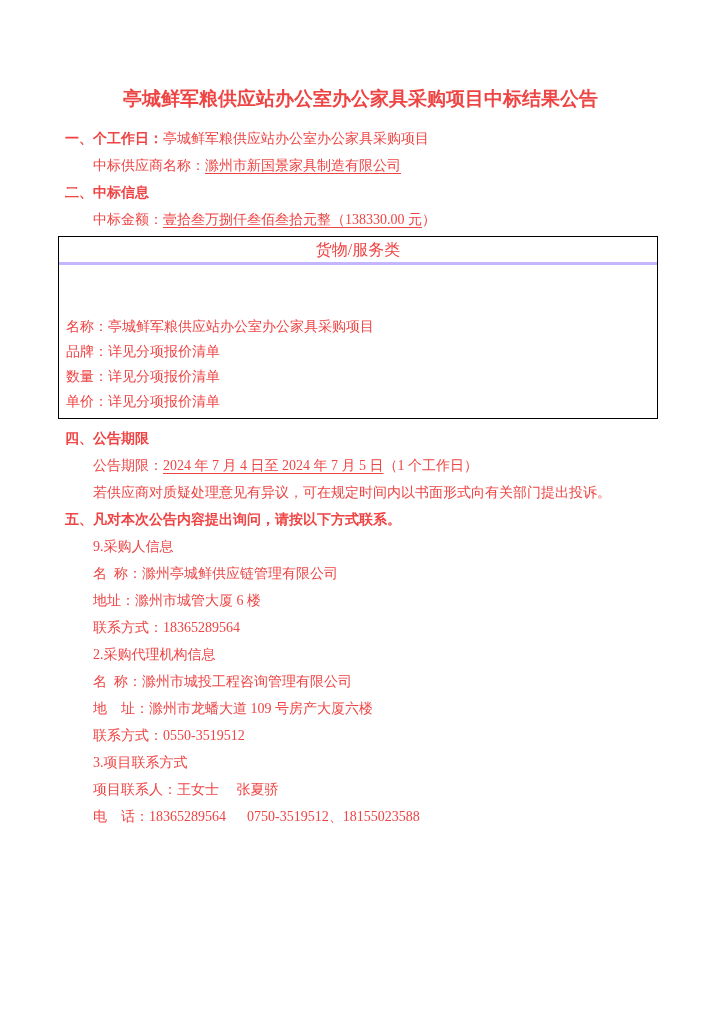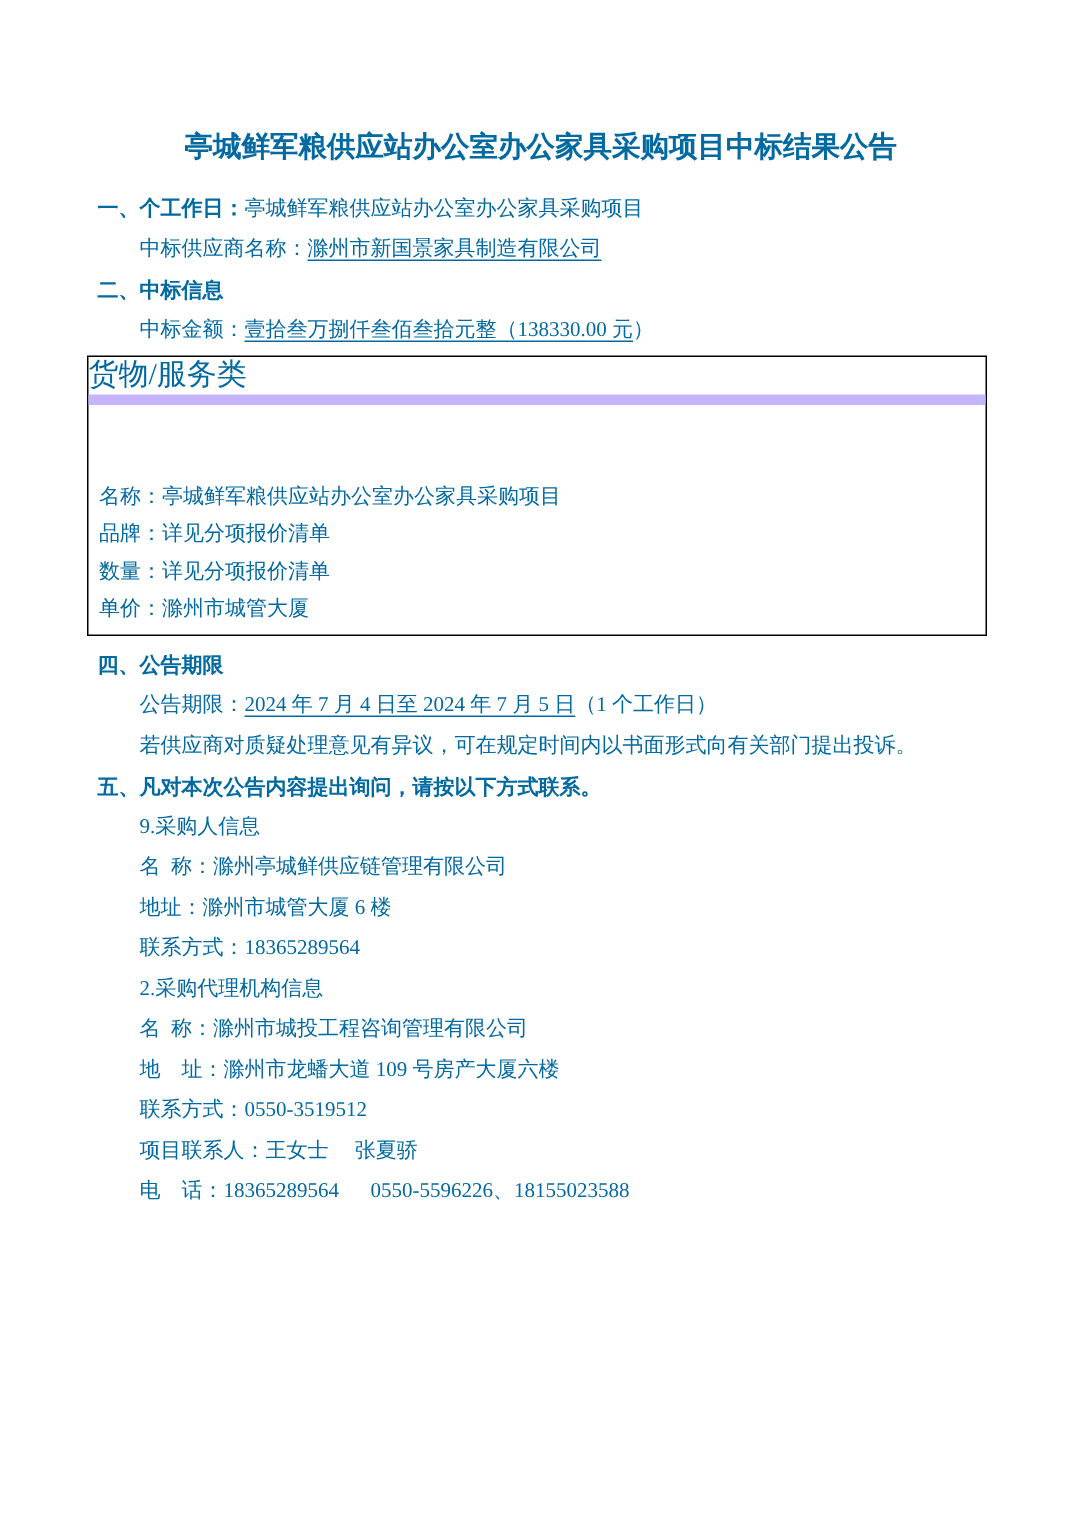--- a/index.html
+++ b/index.html
@@ -5,21 +5,21 @@
   html, body { margin: 0; padding: 0; background: #ffffff; }
   .page {
     position: relative;
     width: 714px;
     height: 1015px;
     background: #fff;
     box-sizing: border-box;
     padding: 86px 58px 0 65px;
     overflow: hidden;
     font-family: "Liberation Serif", "DejaVu Serif", serif;
-    color: #0369a1;
+    color: #ef4444;
   }
   h1.doc-title {
     margin: 0 0 13px 0;
     font-size: 19px;
     line-height: 26px;
     font-weight: bold;
     text-align: center;
     font-family: "Liberation Serif", "DejaVu Serif", serif;
   }
   .line {
@@ -41,24 +41,24 @@
     text-align: justify;
     white-space: pre-wrap;
   }
   .goods-table {
     box-sizing: border-box;
     width: 600px;
     margin: 3px 0 6px -7px;
     border: 1px solid #000;
   }
   .t-header {
-    font-size: 20px;
+    font-size: 16px;
     line-height: 25px;
-    text-align: left;
-    border-bottom: 7px solid #c4b5fd;
+    text-align: center;
+    border-bottom: 3px solid #c4b5fd;
   }
   .t-body { padding: 1px 7px 4px 7px; margin-top: 48px; }
   .t-row {
     font-size: 14px;
     line-height: 25px;
     white-space: pre-wrap;
   }
   .group-title, .contact-line { white-space: pre-wrap; }
 </style>
 </head>
@@ -76,21 +76,21 @@
 
   <div class="line indent"><span>中标金额：</span><span class="u">壹拾叁万捌仟叁佰叁拾元整（138330.00 元</span><span>）</span></div>
 
 
   <div class="goods-table">
     <div class="t-header">货物/服务类</div>
     <div class="t-body">
       <div class="t-row">名称：亭城鲜军粮供应站办公室办公家具采购项目</div>
       <div class="t-row">品牌：详见分项报价清单</div>
       <div class="t-row">数量：详见分项报价清单</div>
-      <div class="t-row">单价：滁州市城管大厦</div>
+      <div class="t-row">单价：详见分项报价清单</div>
     </div>
   </div>
 
   <div class="line h">四、公告期限</div>
 
   <div class="line indent"><span>公告期限：</span><span class="u">2024 年 7 月 4 日至 2024 年 7 月 5 日</span><span>（1 个工作日）</span></div>
 
 
   <p class="para">若供应商对质疑处理意见有异议，可在规定时间内以书面形式向有关部门提出投诉。</p>
 
@@ -104,17 +104,18 @@
   </div>
 
   <div class="indent">
     <div class="line group-title">2.采购代理机构信息</div>
     <div class="line contact-line">名  称：滁州市城投工程咨询管理有限公司</div>
     <div class="line contact-line">地　址：滁州市龙蟠大道 109 号房产大厦六楼</div>
     <div class="line contact-line">联系方式：0550-3519512</div>
   </div>
 
   <div class="indent">
+    <div class="line group-title">3.项目联系方式</div>
     <div class="line contact-line">项目联系人：王女士　 张夏骄</div>
-    <div class="line contact-line">电　话：18365289564　  0550-5596226、18155023588</div>
+    <div class="line contact-line">电　话：18365289564　  0750-3519512、18155023588</div>
   </div>
 
 </div>
 
 </body></html>

